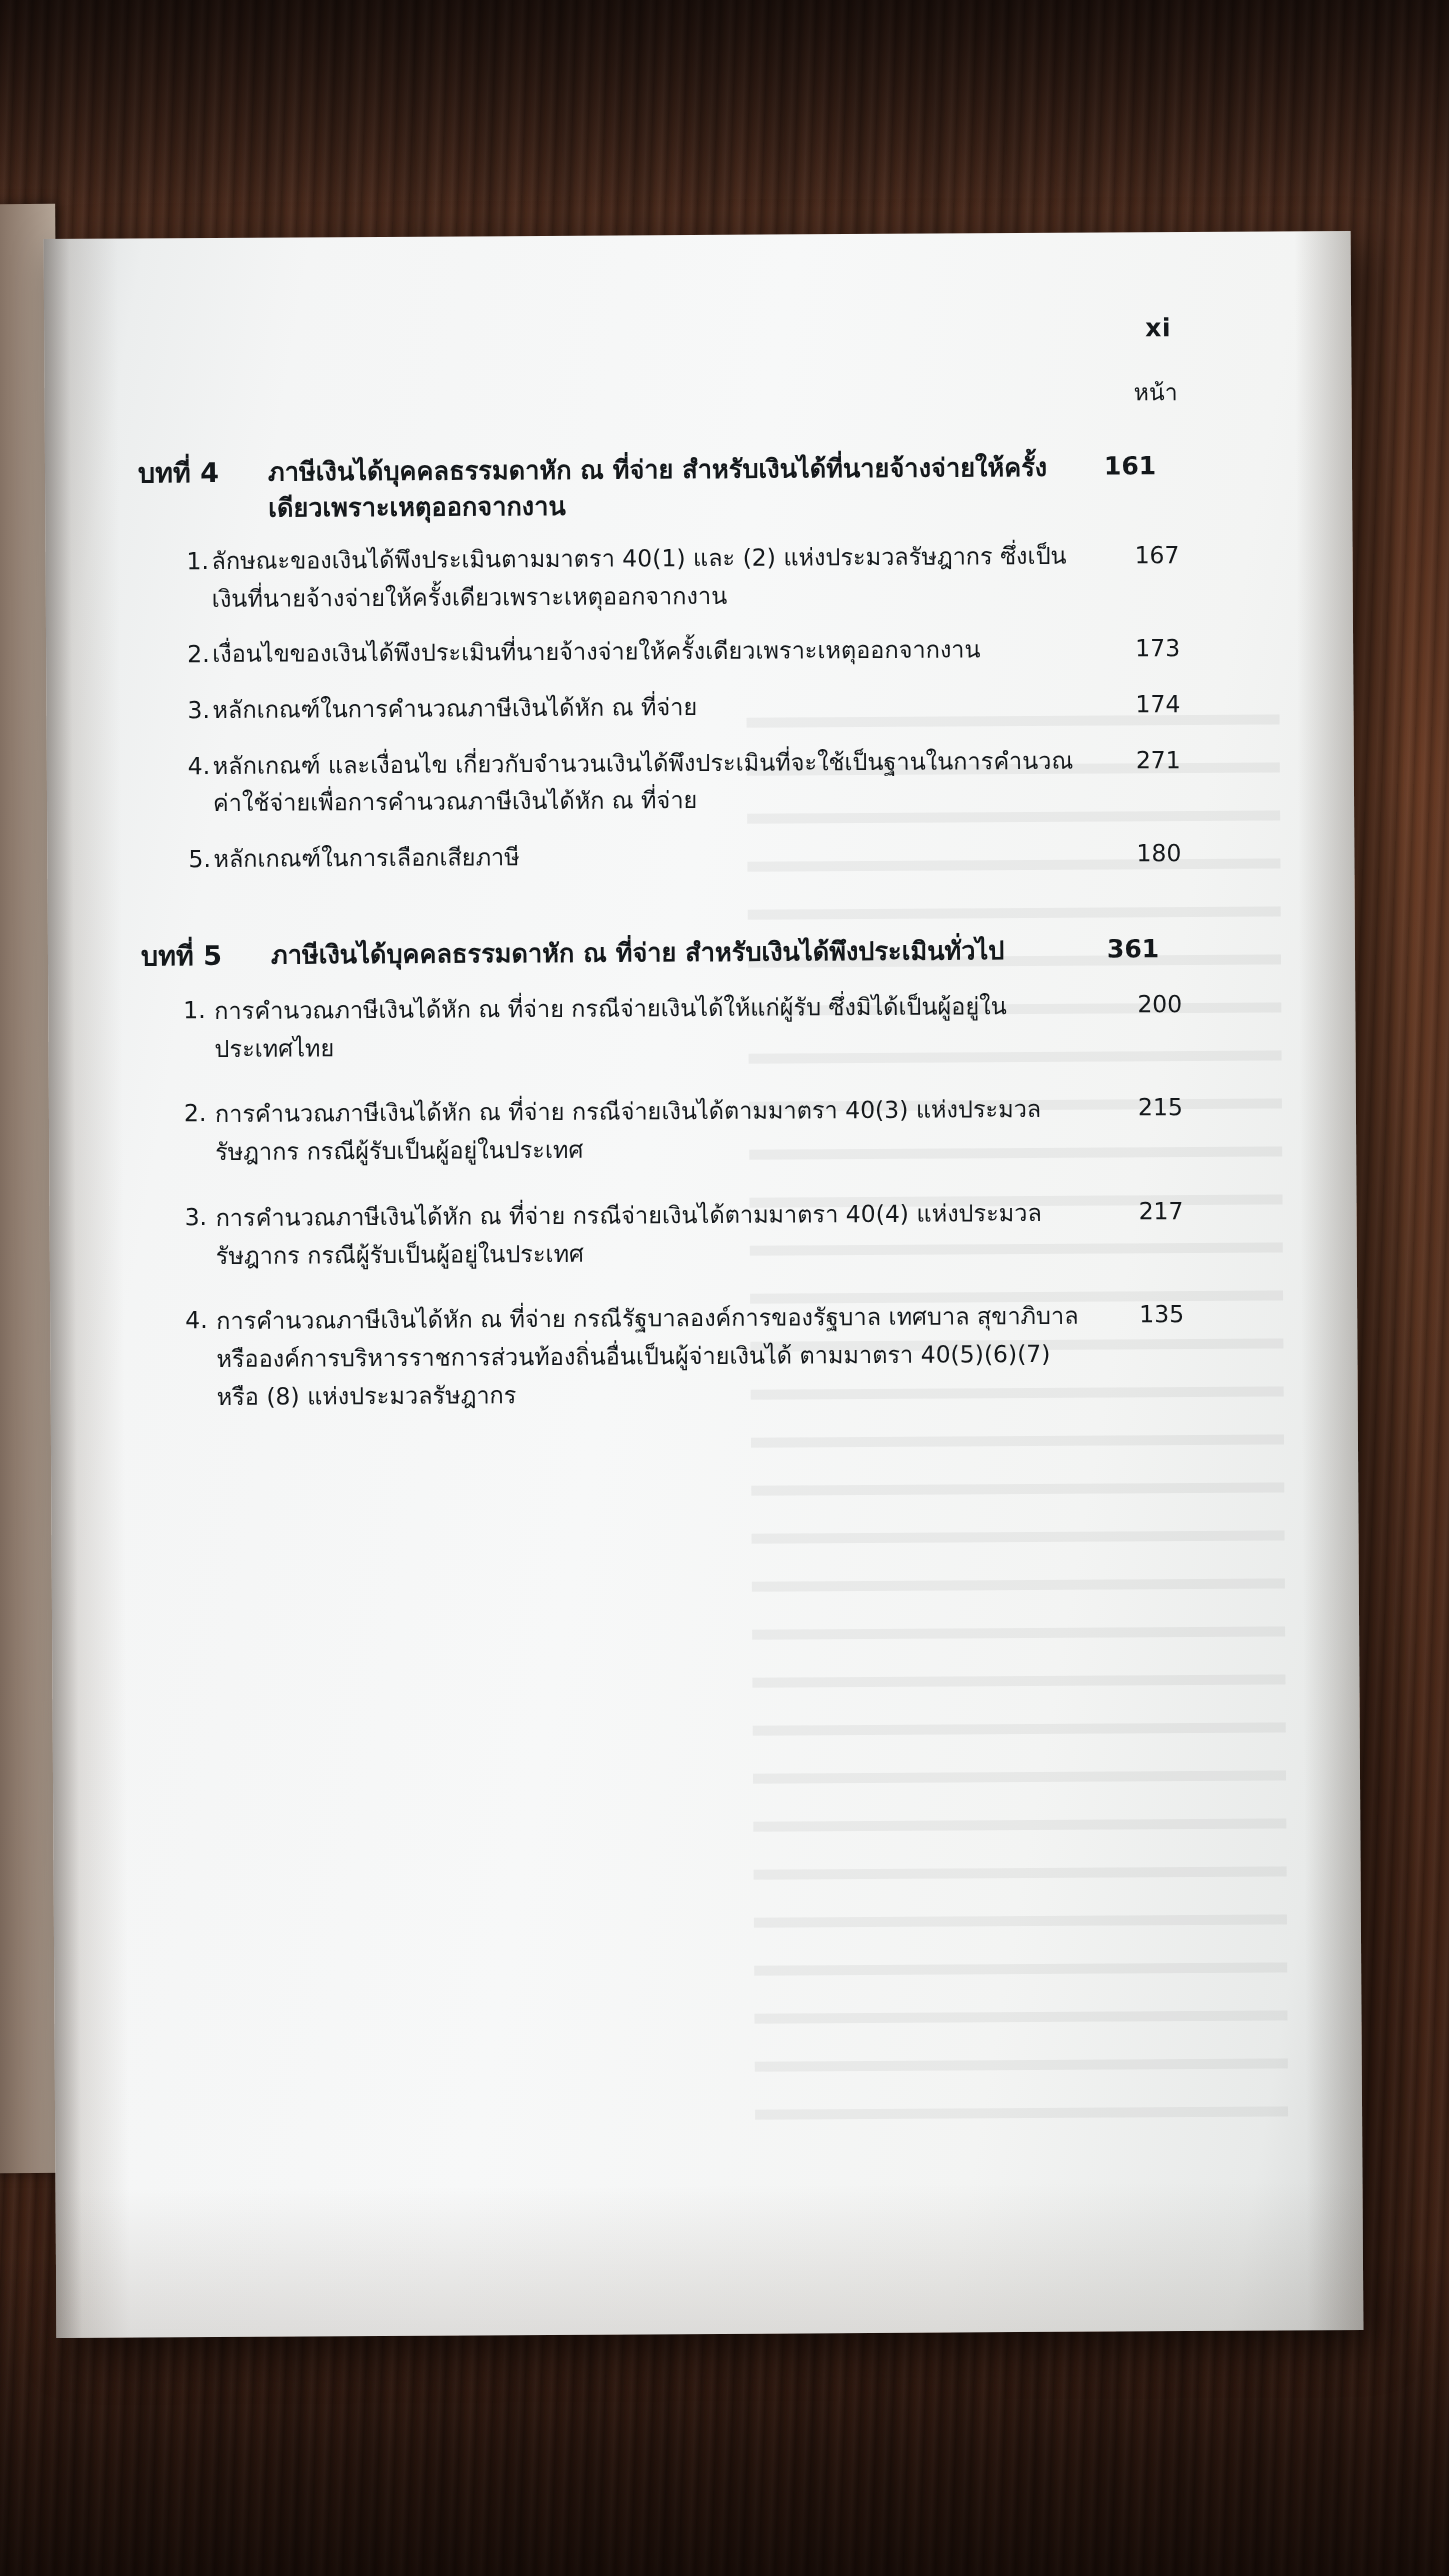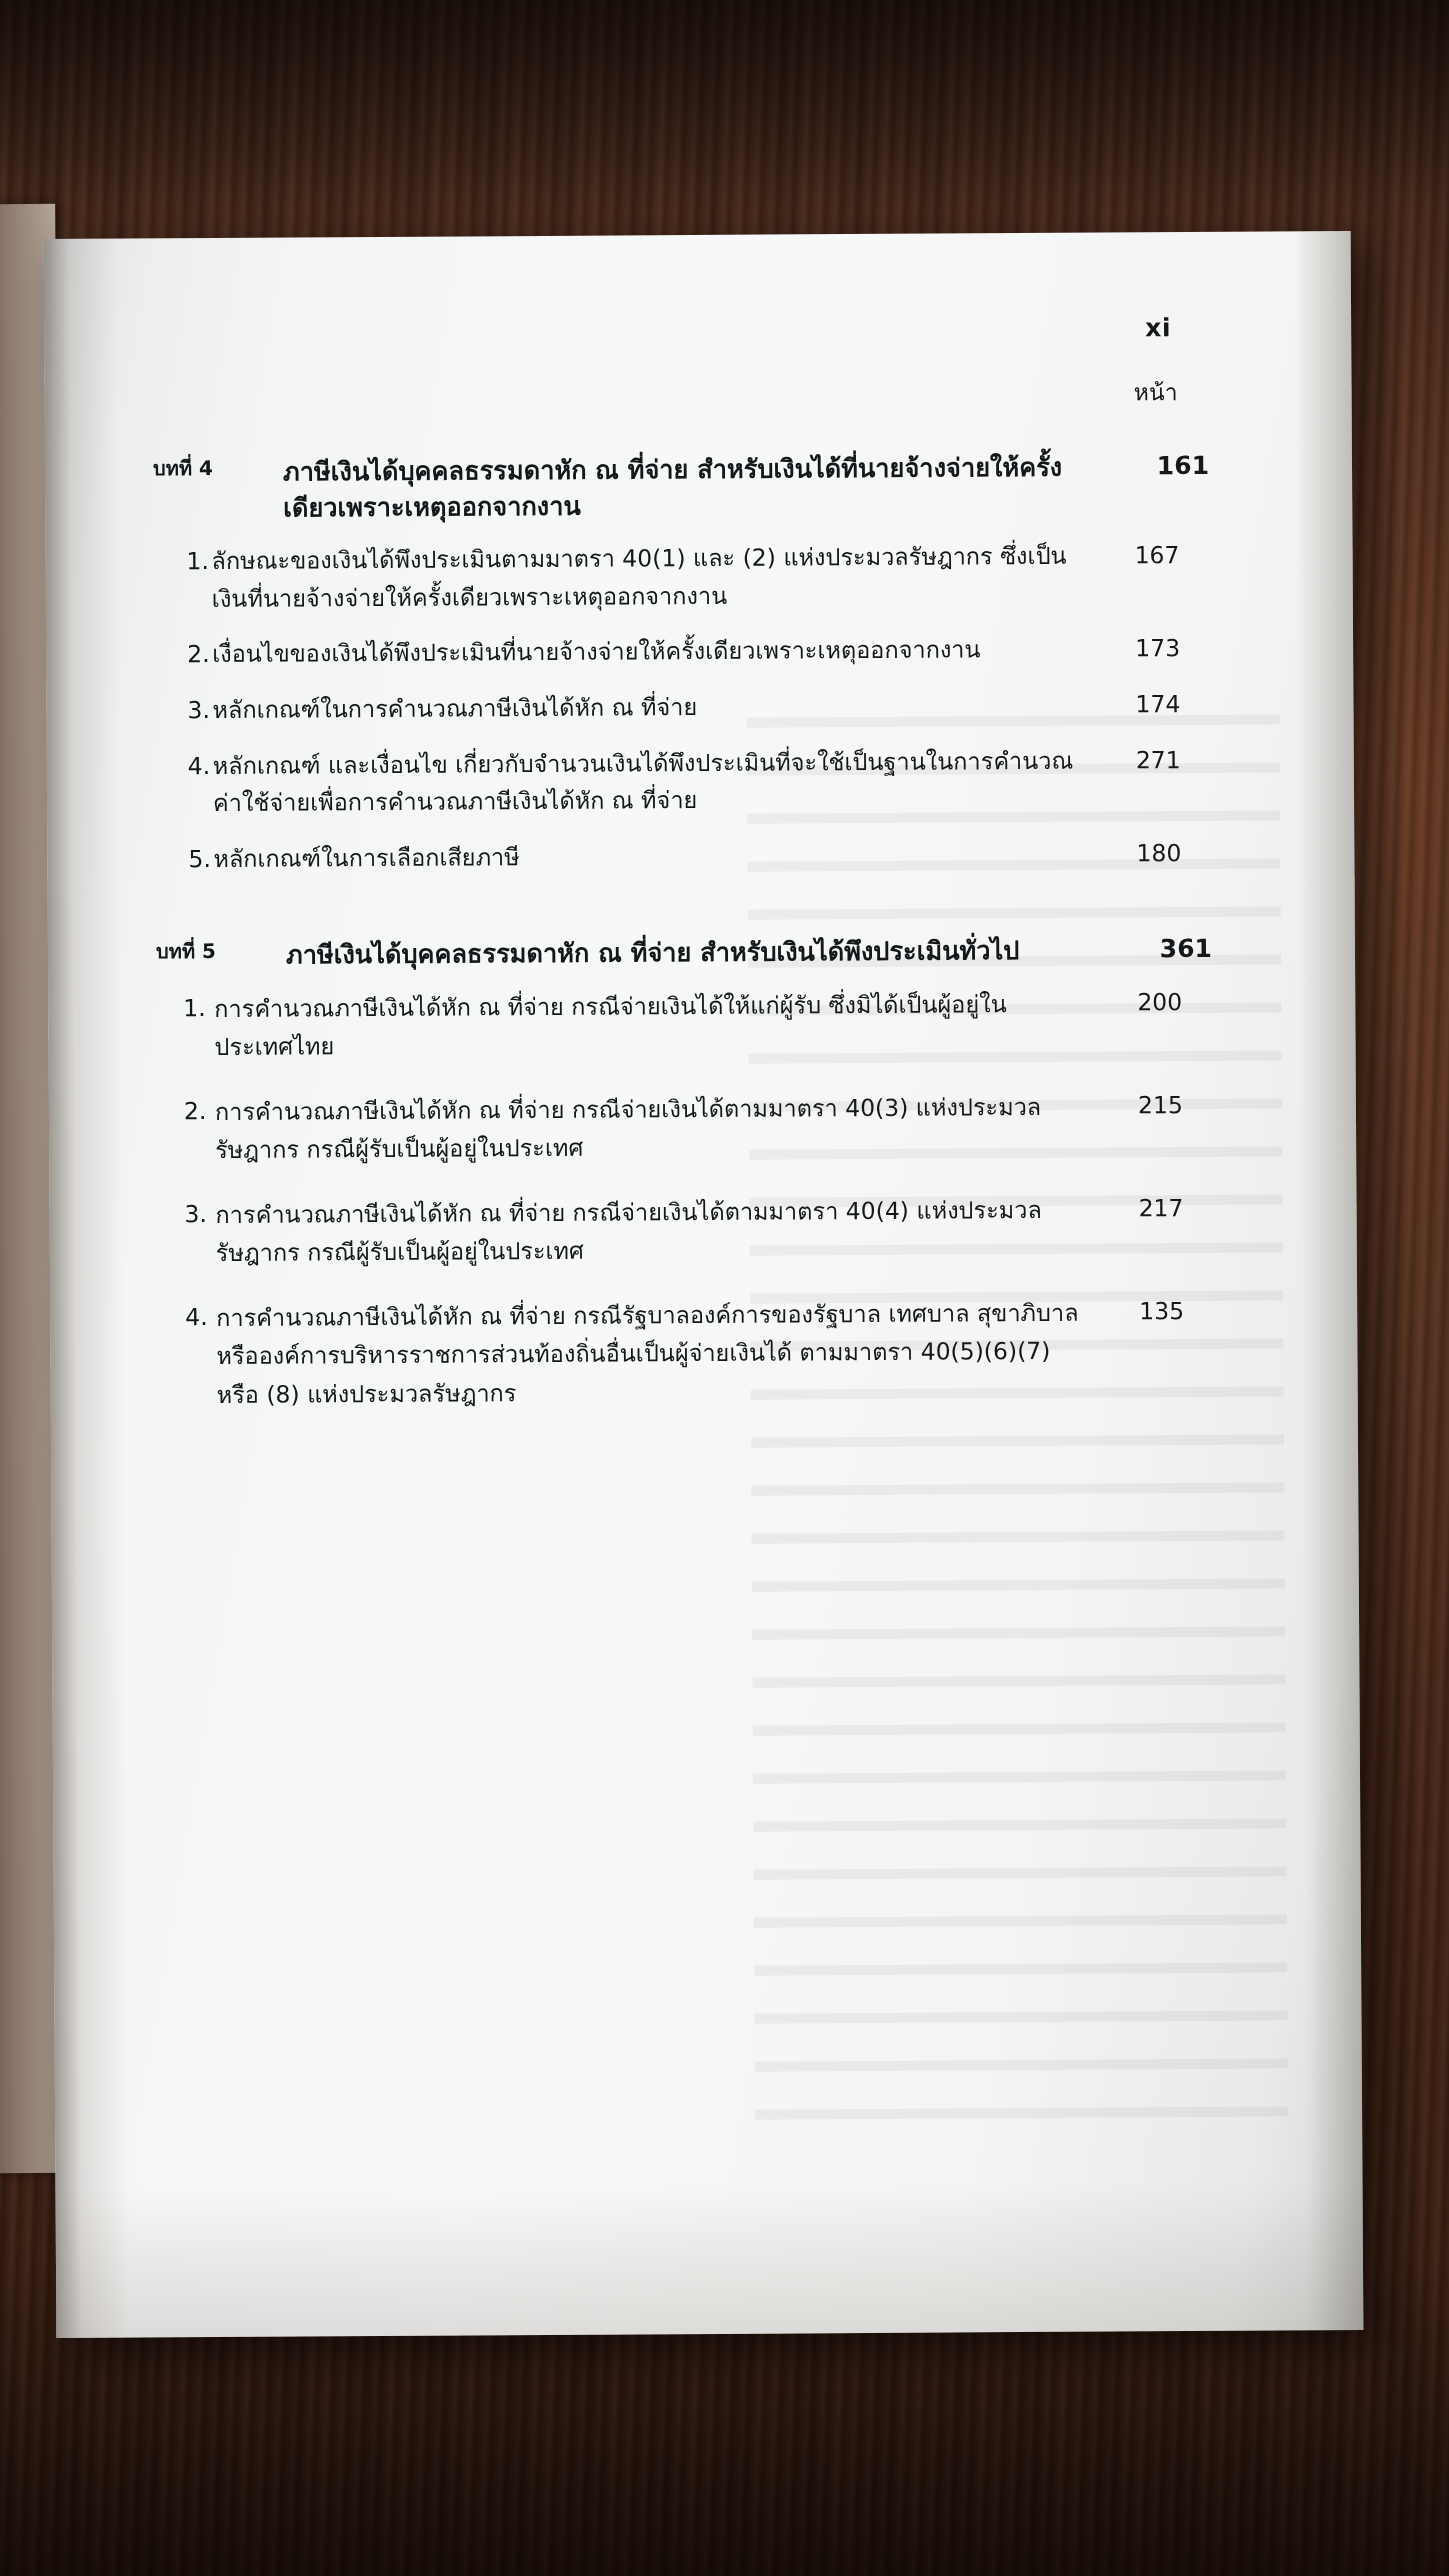--- a/index.html
+++ b/index.html
@@ -127,35 +127,34 @@
   .chapter {
     margin-top: 38px;
   }
   .chapter-row {
     display: flex;
     align-items: flex-start;
   }
   .chapter-label {
     width: 130px;
     flex: 0 0 130px;
-    font-size: 20px;
+    font-size: 27px;
     font-weight: bold;
     line-height: 1.42;
-    margin-left: 15px;
   }
   .chapter-title {
     flex: 1 1 auto;
     font-size: 25.4px;
     font-weight: bold;
     line-height: 1.42;
     padding-right: 25px;
   }
   .chapter-page {
     flex: 0 0 105px;
-    text-align: right;
+    text-align: left;
     padding-right: 37px;
     font-size: 25px;
     font-weight: bold;
     line-height: 1.42;
   }
 
   .entries {
     margin-top: 17.3px;
   }
   .entry {

